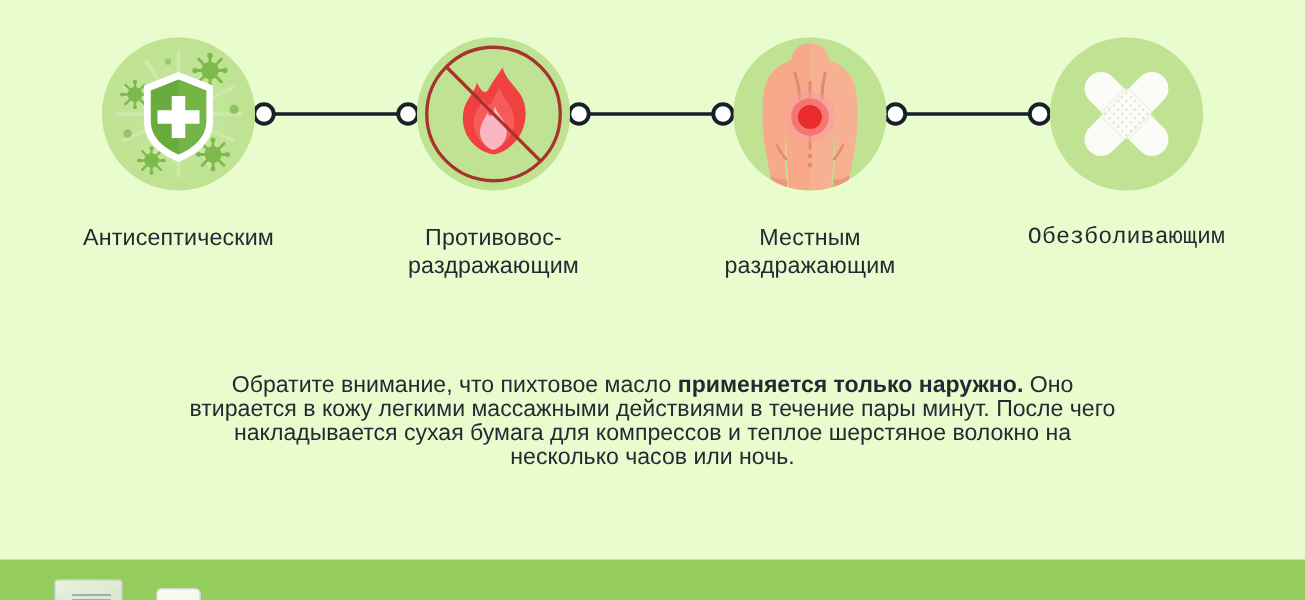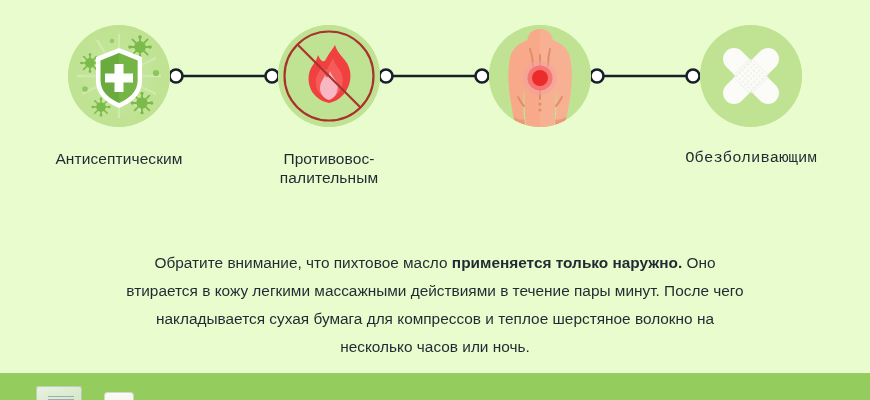--- a/index.html
+++ b/index.html
@@ -84,21 +84,21 @@
   }
 
   
   .note {
     position: absolute;
     left: 118px;
     top: 234px;
     width: 634px;
     text-align: center;
     font-size: 15.4px;
-    line-height: 28px;
+    line-height: 16px;
     color: #1f2a33;
   }
   .note b {
     font-weight: bold;
   }
 
   
   .bottom-band {
     position: absolute;
     left: 0;
@@ -273,21 +273,21 @@
         <svg class="icon-svg" viewBox="0 0 102 102" xmlns="http://www.w3.org/2000/svg">
           <circle cx="51" cy="51" r="51" fill="#bfe393"></circle>
           <path d="M57 20 C60 31 70 34 72 46 C74.5 60 66 75 51 78 C37 75 28.5 63 31 49 C32.5 41 38 38 40 30 C43 37 46 38 48 34 C51 28 54 25 57 20 Z" fill="#f0403f"></path>
           <path d="M55 33 C57 41 63 44 64.5 52 C66.5 62 60 72 51 74 C42.5 72 36.5 64 38 54.5 C39 48.5 42.5 46 44 40.5 C46 45.5 48.5 46 50 43 C52 38 53.5 37 55 33 Z" fill="#f4605e" opacity="0.85"></path>
           <path d="M52 46 C54 52 58.5 54.5 59.5 60 C61 67 56.5 73.5 51 75 C45.5 73.5 41 68 42.2 61 C43 56 45.5 54 47 50 C48.5 53.5 50 54 52 46 Z" fill="#f9b7c4"></path>
           <circle cx="51" cy="51" r="44.5" fill="none" stroke="#a8322c" stroke-width="2.2"></circle>
           <line x1="20" y1="20" x2="82" y2="82" stroke="#a8322c" stroke-width="2.2"></line>
         </svg>
       </div>
       <div class="step-label">Противовос-
-палительным</div>
+раздражающим</div>
     </div>
 
     <div class="step step-3">
       <div class="circle">
         <svg class="icon-svg" viewBox="0 0 102 102" xmlns="http://www.w3.org/2000/svg">
           <circle cx="51" cy="51" r="51" fill="#bfe393"></circle>
           <g>
             <path d="M51 4 C59 4 63 9 63.5 15 C70 17.5 78 22 80.5 31 C83 40 83 53 82 64 C81.3 72 79 84 77 94 C75 101 70 104 66 101 C67.5 90 68 80 67.5 70 L67 62 C66.8 76 66 90 65 102 L37 102 C36 90 35.2 76 35 62 L34.5 70 C34 80 34.5 90 36 101 C32 104 27 101 25 94 C23 84 20.7 72 20 64 C19 53 19 40 21.5 31 C24 22 32 17.5 38.5 15 C39 9 43 4 51 4 Z" fill="#f7a98a"></path>
             <path d="M51 4 C59 4 63 9 63.5 15 C70 17.5 78 22 80.5 31 C83 40 83 53 82 64 C81.3 72 79 84 77 94 C75 101 70 104 66 101 C67.5 90 68 80 67.5 70 L67 62 C66.8 76 66 90 65 102 L51 102 Z" fill="#f9b79a" opacity="0.55"></path>
             <path d="M25 92 C28 94 32 95 35.5 94.5 L36 101 C32 104 27 101 25 94 Z" fill="#eb9a79"></path>
@@ -299,20 +299,22 @@
             <circle cx="51" cy="79" r="1.6" fill="#e08d6c"></circle>
             <circle cx="51" cy="85" r="1.6" fill="#e08d6c"></circle>
             <path d="M29 72 C31 76 33 79 35 81" stroke="#e08d6c" stroke-width="1.8" fill="none" stroke-linecap="round"></path>
             <path d="M73 72 C71 76 69 79 67 81" stroke="#e08d6c" stroke-width="1.8" fill="none" stroke-linecap="round"></path>
           </g>
           <circle cx="51" cy="53" r="17" fill="#f5a0a0" opacity="0.55"></circle>
           <circle cx="51" cy="53" r="12.5" fill="#f46d6d" opacity="0.85"></circle>
           <circle cx="51" cy="53" r="8" fill="#ec2b2b"></circle>
         </svg>
       </div>
+      <div class="step-label">Местным
+раздражающим</div>
     </div>
 
     <div class="step step-4">
       <div class="circle">
         <svg class="icon-svg" viewBox="0 0 102 102" xmlns="http://www.w3.org/2000/svg">
           <defs>
             <pattern id="dots" width="4" height="4" patternUnits="userSpaceOnUse">
               <circle cx="1" cy="1" r="0.6" fill="#c8cfc0"></circle>
             </pattern>
           </defs>

